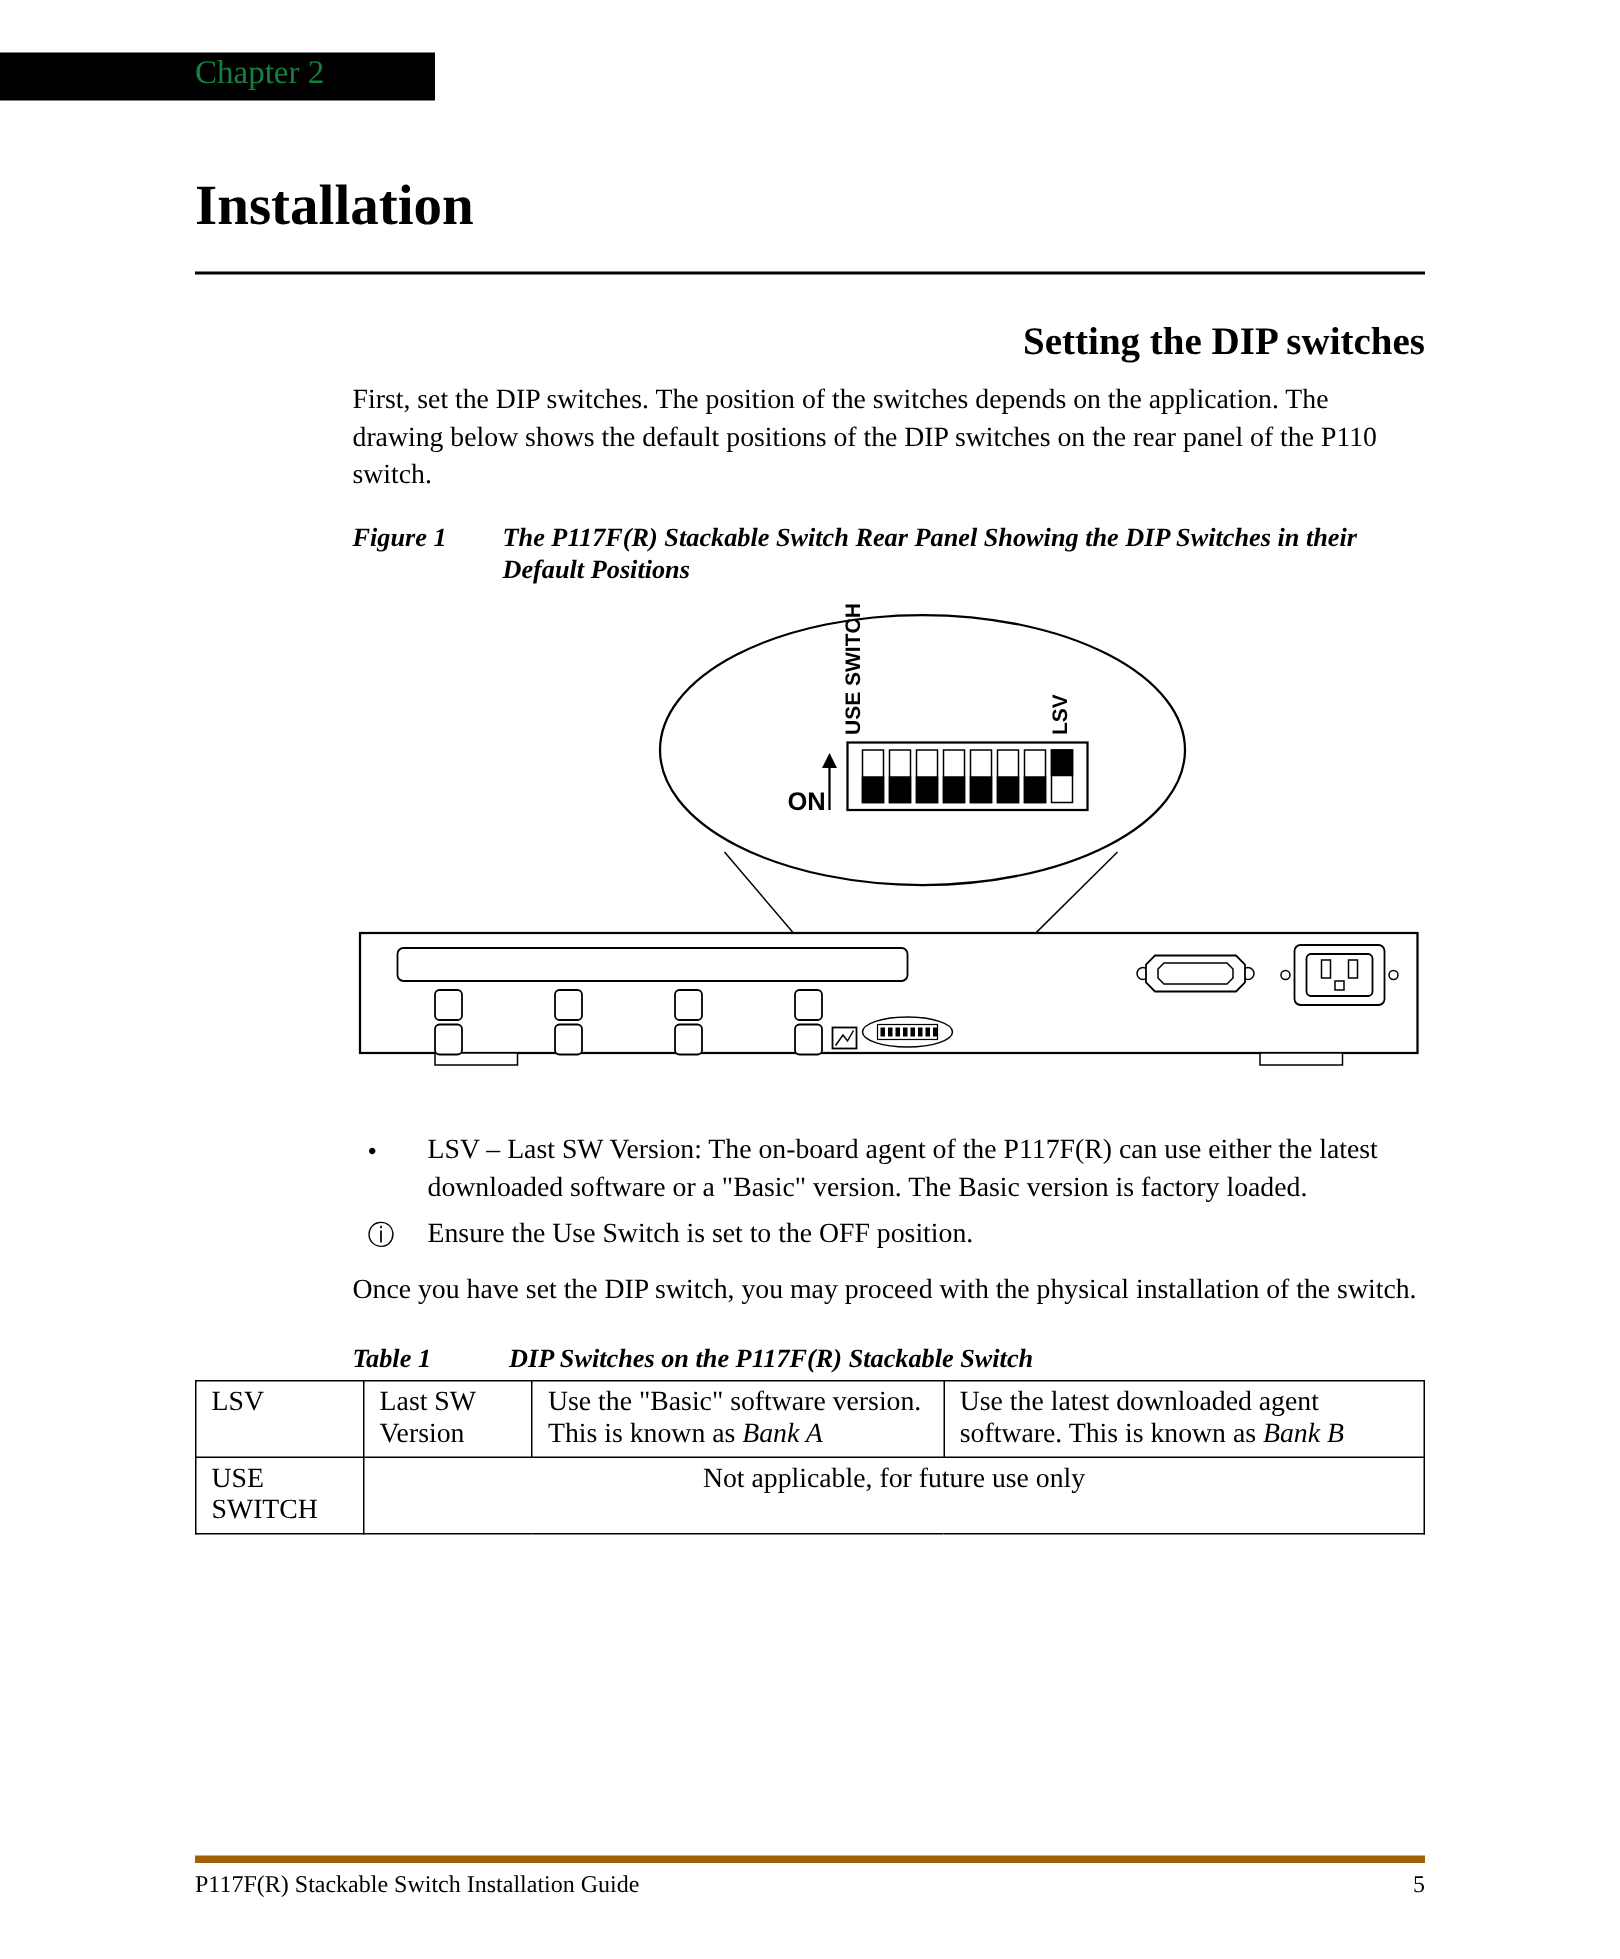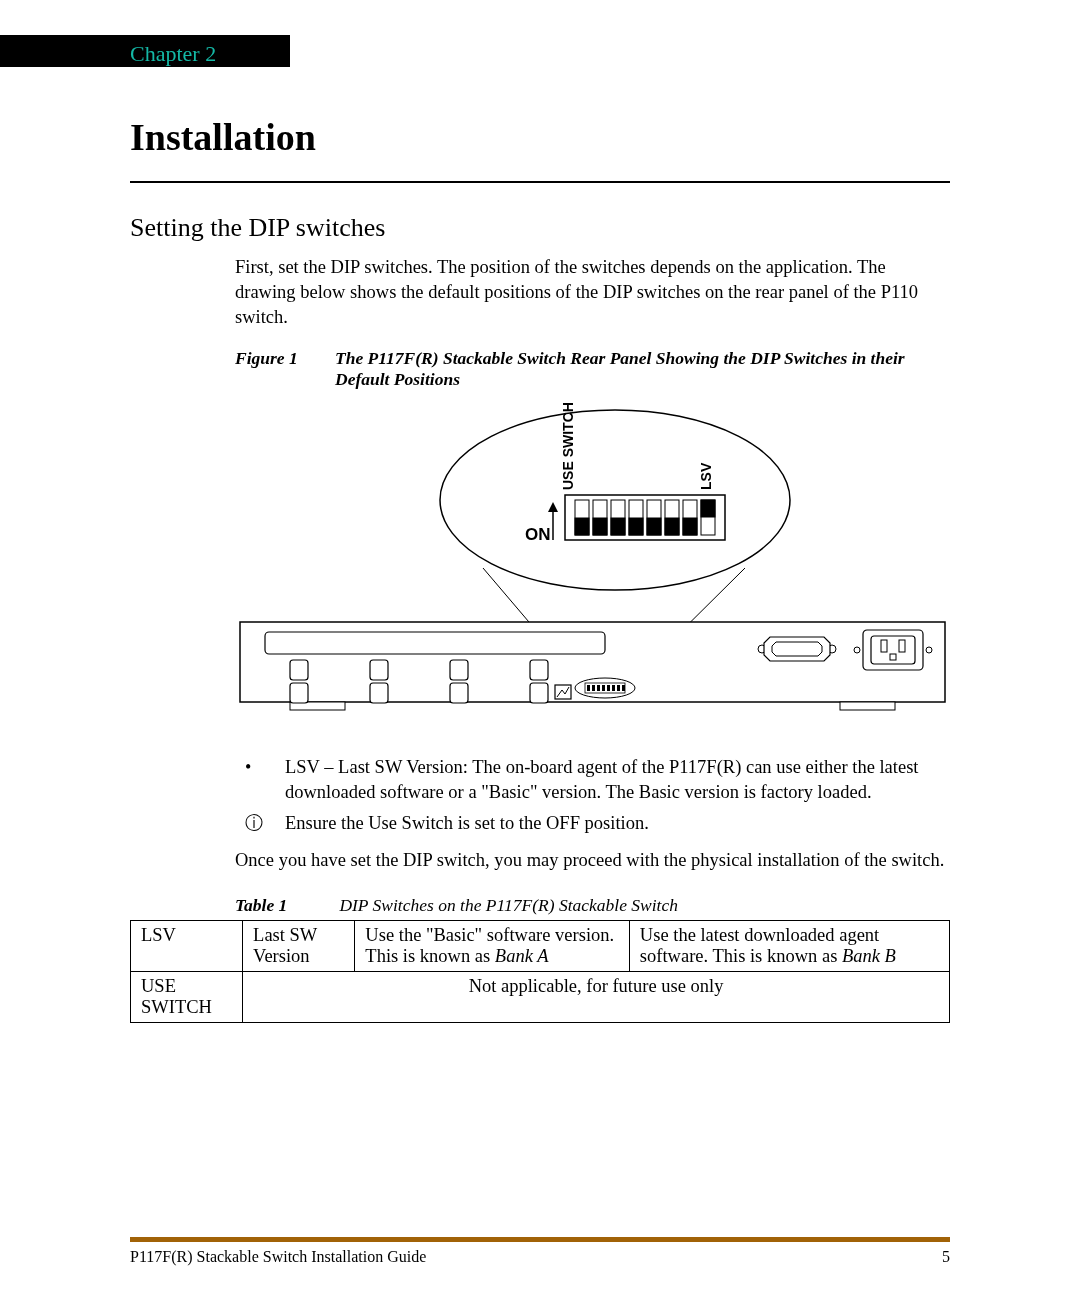--- a/index.html
+++ b/index.html
@@ -17,41 +17,42 @@
     width: 1080px;
     min-height: 1306px;
   }
   .chapter-tab {
     position: absolute;
     left: 0;
     top: 35px;
     width: 290px;
     height: 32px;
     background: #000;
-    color: #14b8a6;
+    color: #15803d;
     font-size: 22px;
     display: flex;
-    align-items: flex-end;
+    align-items: flex-start;
     padding-left: 130px;
     box-sizing: border-box;
   }
   h1.title {
     font-weight: bold;
     font-size: 38px;
     margin: 80px 0 22px 0;
   }
   hr.rule {
     border: 0;
     border-top: 2px solid #000;
     margin: 20px 0 30px 0;
   }
   h2.section {
-    font-weight: normal;
+    font-weight: bold;
     font-size: 26px;
     margin: 0 0 10px 0;
+    text-align: right;
   }
   .body-indent {
     margin-left: 105px;
   }
   p {
     font-size: 18.5px;
     line-height: 1.35;
     margin: 12px 0;
   }
   .figure-caption {
@@ -85,21 +86,21 @@
     text-align: left;
     font-size: 18px;
     padding-left: 10px;
   }
   .table-caption {
     font-style: italic;
     font-size: 17.5px;
     margin-top: 22px;
   }
   .table-caption .label { font-weight: bold; display: inline-block; width: 100px; }
-  .table-caption .text { font-weight: normal; margin-top: 48px; }
+  .table-caption .text { font-weight: bold; margin-top: 48px; }
   table.dip {
     border-collapse: collapse;
     width: 100%;
     margin-top: 4px;
     font-size: 18.5px;
   }
   table.dip th, table.dip td {
     border: 1.5px solid #000;
     padding: 4px 10px;
     vertical-align: top;

